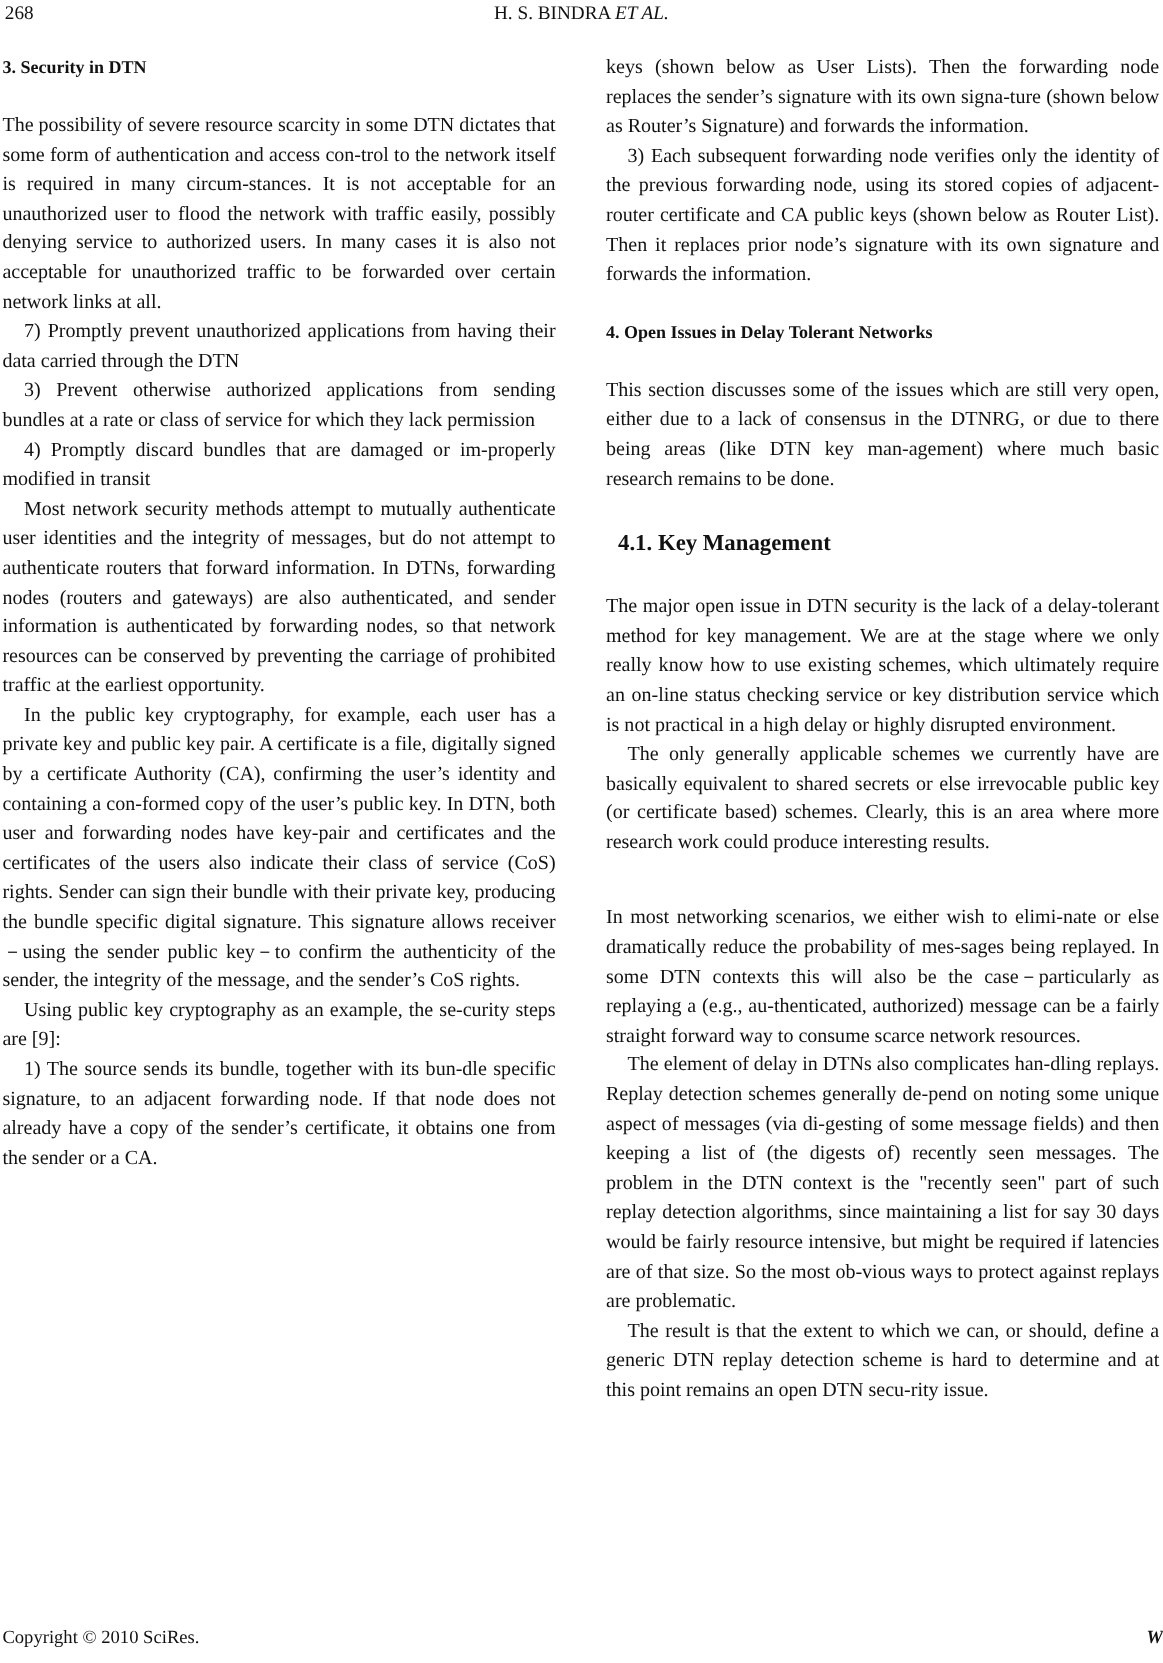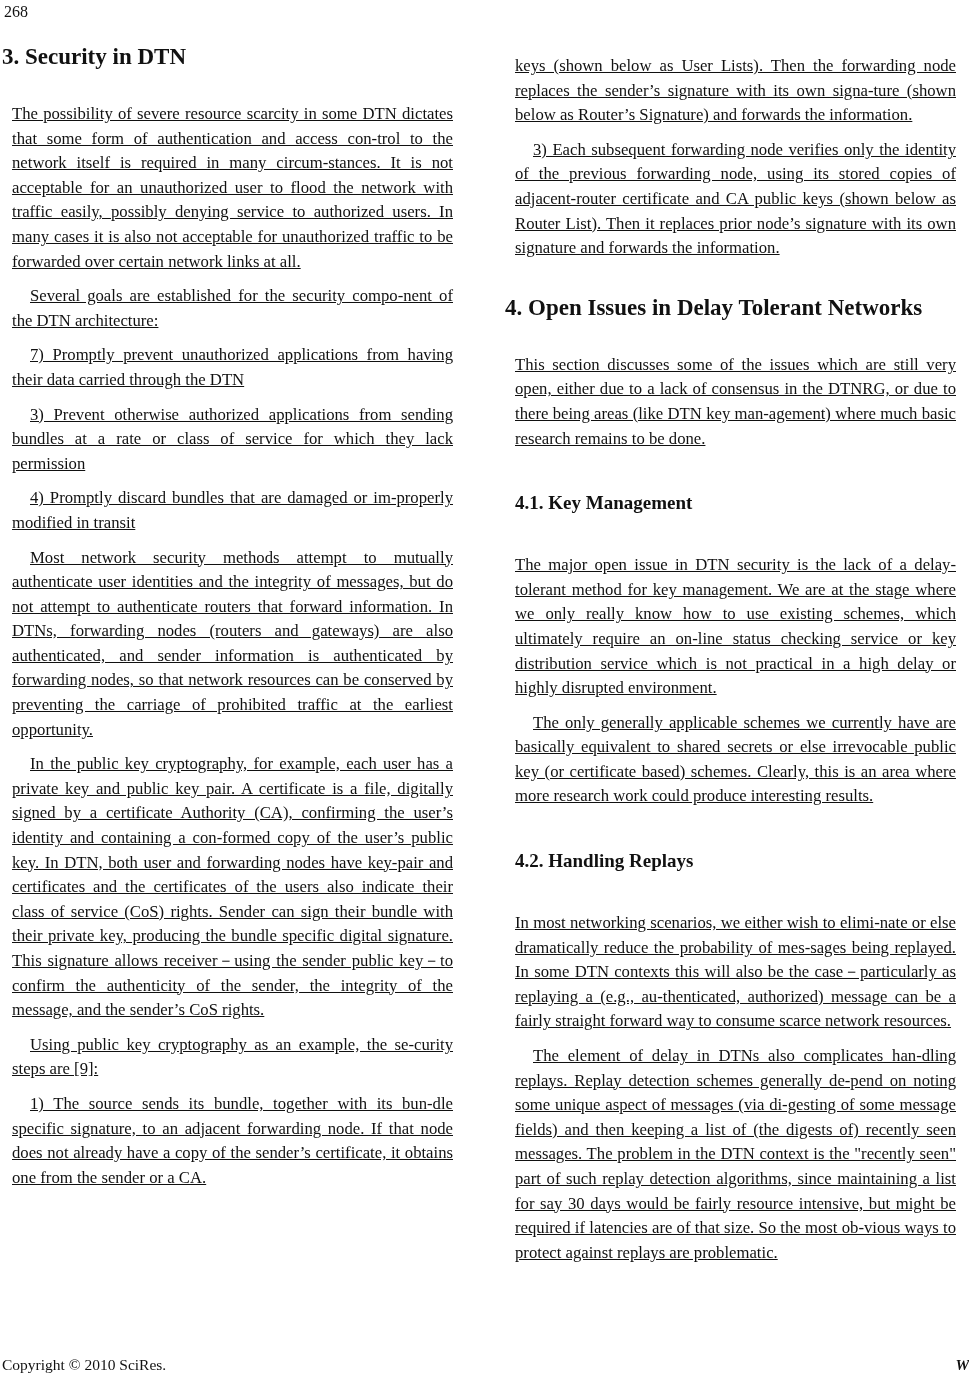--- a/index.html
+++ b/index.html
@@ -15,49 +15,52 @@
   .page-number { position: absolute; left: 4px; top: 3px; }
   .authors { position: absolute; left: 0; width: 969px; text-align: center; top: 3px; }
   .authors i { font-style: italic; }
   .col {
     position: absolute; top: 44px; width: 461px;
     font-size: 16.7px; line-height: 24.6px; text-align: justify; hyphens: manual;
   }
   .col-left { left: 2px; }
   .col-right { left: 505px; top: 44px; }
   h2 {
-    font-size: 23px; font-weight: bold; margin: 0; line-height: 26px;
+    font-size: 15px; font-weight: bold; margin: 0; line-height: 26px;
   }
   h3 {
     font-size: 19px; font-weight: bold; margin: 10px; line-height: 24px;
   }
-  p { margin: 10px; text-indent: 0; text-decoration: underline; }
+  p { margin: 0; text-indent: 0; }
   p.indent { text-indent: 18px; }
   .sp-h2-after { height: 22px; }
   .sp-h2-before { height: 24px; }
   .sp-h3-before { height: 20px; }
   .sp-h3-after { height: 18px; }
   .footer {
     position: absolute; top: 1356px; left: 0; width: 969px; height: 24px; font-size: 15.5px; padding-left: 24px;
   }
   .copyright { position: absolute; left: 2px; }
   .journal { position: absolute; right: 4px; font-weight: bold; font-style: italic; text-align: center; }
 </style>
 </head>
 <body>
 
 <div class="running-header">
   <span class="page-number">268</span>
+  <div class="authors">
+    <span>H. S. BINDRA</span>
+    <i>ET   AL.</i>
+  </div>
 </div>
 
 <div class="col col-left">
   <h2>3. Security in DTN</h2>
   <div class="sp-h2-after"></div>
   <p>The possibility of severe resource scarcity in some DTN dictates that some form of authentication and access con-trol to the network itself is required in many circum-stances. It is not acceptable for an unauthorized user to flood the network with traffic easily, possibly denying service to authorized users. In many cases it is also not acceptable for unauthorized traffic to be forwarded over certain network links at all.</p>
-  <p class="indent">Several goals are established for the security compo-nent of the DTN architecture:</p>
   <p class="indent">7) Promptly prevent unauthorized applications from having their data carried through the DTN</p>
   <p class="indent">3) Prevent otherwise authorized applications from sending bundles at a rate or class of service for which they lack permission</p>
   <p class="indent">4) Promptly discard bundles that are damaged or im-properly modified in transit</p>
   <p class="indent">Most network security methods attempt to mutually authenticate user identities and the integrity of messages, but do not attempt to authenticate routers that forward information. In DTNs, forwarding nodes (routers and gateways) are also authenticated, and sender information is authenticated by forwarding nodes, so that network resources can be conserved by preventing the carriage of prohibited traffic at the earliest opportunity.</p>
   <p class="indent">In the public key cryptography, for example, each user has a private key and public key pair. A certificate is a file, digitally signed by a certificate Authority (CA), confirming the user’s identity and containing a con-formed copy of the user’s public key. In DTN, both user and forwarding nodes have key-pair and certificates and the certificates of the users also indicate their class of service (CoS) rights. Sender can sign their bundle with their private key, producing the bundle specific digital signature. This signature allows receiver－using the sender public key－to confirm the authenticity of the sender, the integrity of the message, and the sender’s CoS rights.</p>
   <p class="indent">Using public key cryptography as an example, the se-curity steps are [9]:</p>
   <p class="indent">1) The source sends its bundle, together with its bun-dle specific signature, to an adjacent forwarding node. If that node does not already have a copy of the sender’s certificate, it obtains one from the sender or a CA.</p>
 </div>
 
 <div class="col col-right">
@@ -66,22 +69,22 @@
   <div class="sp-h2-before"></div>
   <h2>4. Open Issues in Delay Tolerant Networks</h2>
   <div class="sp-h2-after"></div>
   <p>This section discusses some of the issues which are still very open, either due to a lack of consensus in the DTNRG, or due to there being areas (like DTN key man-agement) where much basic research remains to be done.</p>
   <div class="sp-h3-before"></div>
   <h3>4.1. Key Management</h3>
   <div class="sp-h3-after"></div>
   <p>The major open issue in DTN security is the lack of a delay-tolerant method for key management. We are at the stage where we only really know how to use existing schemes, which ultimately require an on-line status checking service or key distribution service which is not practical in a high delay or highly disrupted environment.</p>
   <p class="indent">The only generally applicable schemes we currently have are basically equivalent to shared secrets or else irrevocable public key (or certificate based) schemes. Clearly, this is an area where more research work could produce interesting results.</p>
   <div class="sp-h3-before"></div>
-  <h3>4.2. Handling Replays</h3>
   <div class="sp-h3-after"></div>
   <p>In most networking scenarios, we either wish to elimi-nate or else dramatically reduce the probability of mes-sages being replayed. In some DTN contexts this will also be the case－particularly as replaying a (e.g., au-thenticated, authorized) message can be a fairly straight forward way to consume scarce network resources.</p>
   <p class="indent">The element of delay in DTNs also complicates han-dling replays. Replay detection schemes generally de-pend on noting some unique aspect of messages (via di-gesting of some message fields) and then keeping a list of (the digests of) recently seen messages. The problem in the DTN context is the "recently seen" part of such replay detection algorithms, since maintaining a list for say 30 days would be fairly resource intensive, but might be required if latencies are of that size. So the most ob-vious ways to protect against replays are problematic.</p>
+  <p class="indent">The result is that the extent to which we can, or should, define a generic DTN replay detection scheme is hard to determine and at this point remains an open DTN secu-rity issue.</p>
 </div>
 
 <div class="footer">
   <span class="copyright">Copyright © 2010 SciRes.</span>
   <span class="journal">WSN</span>
 </div>
 
 </body></html>

